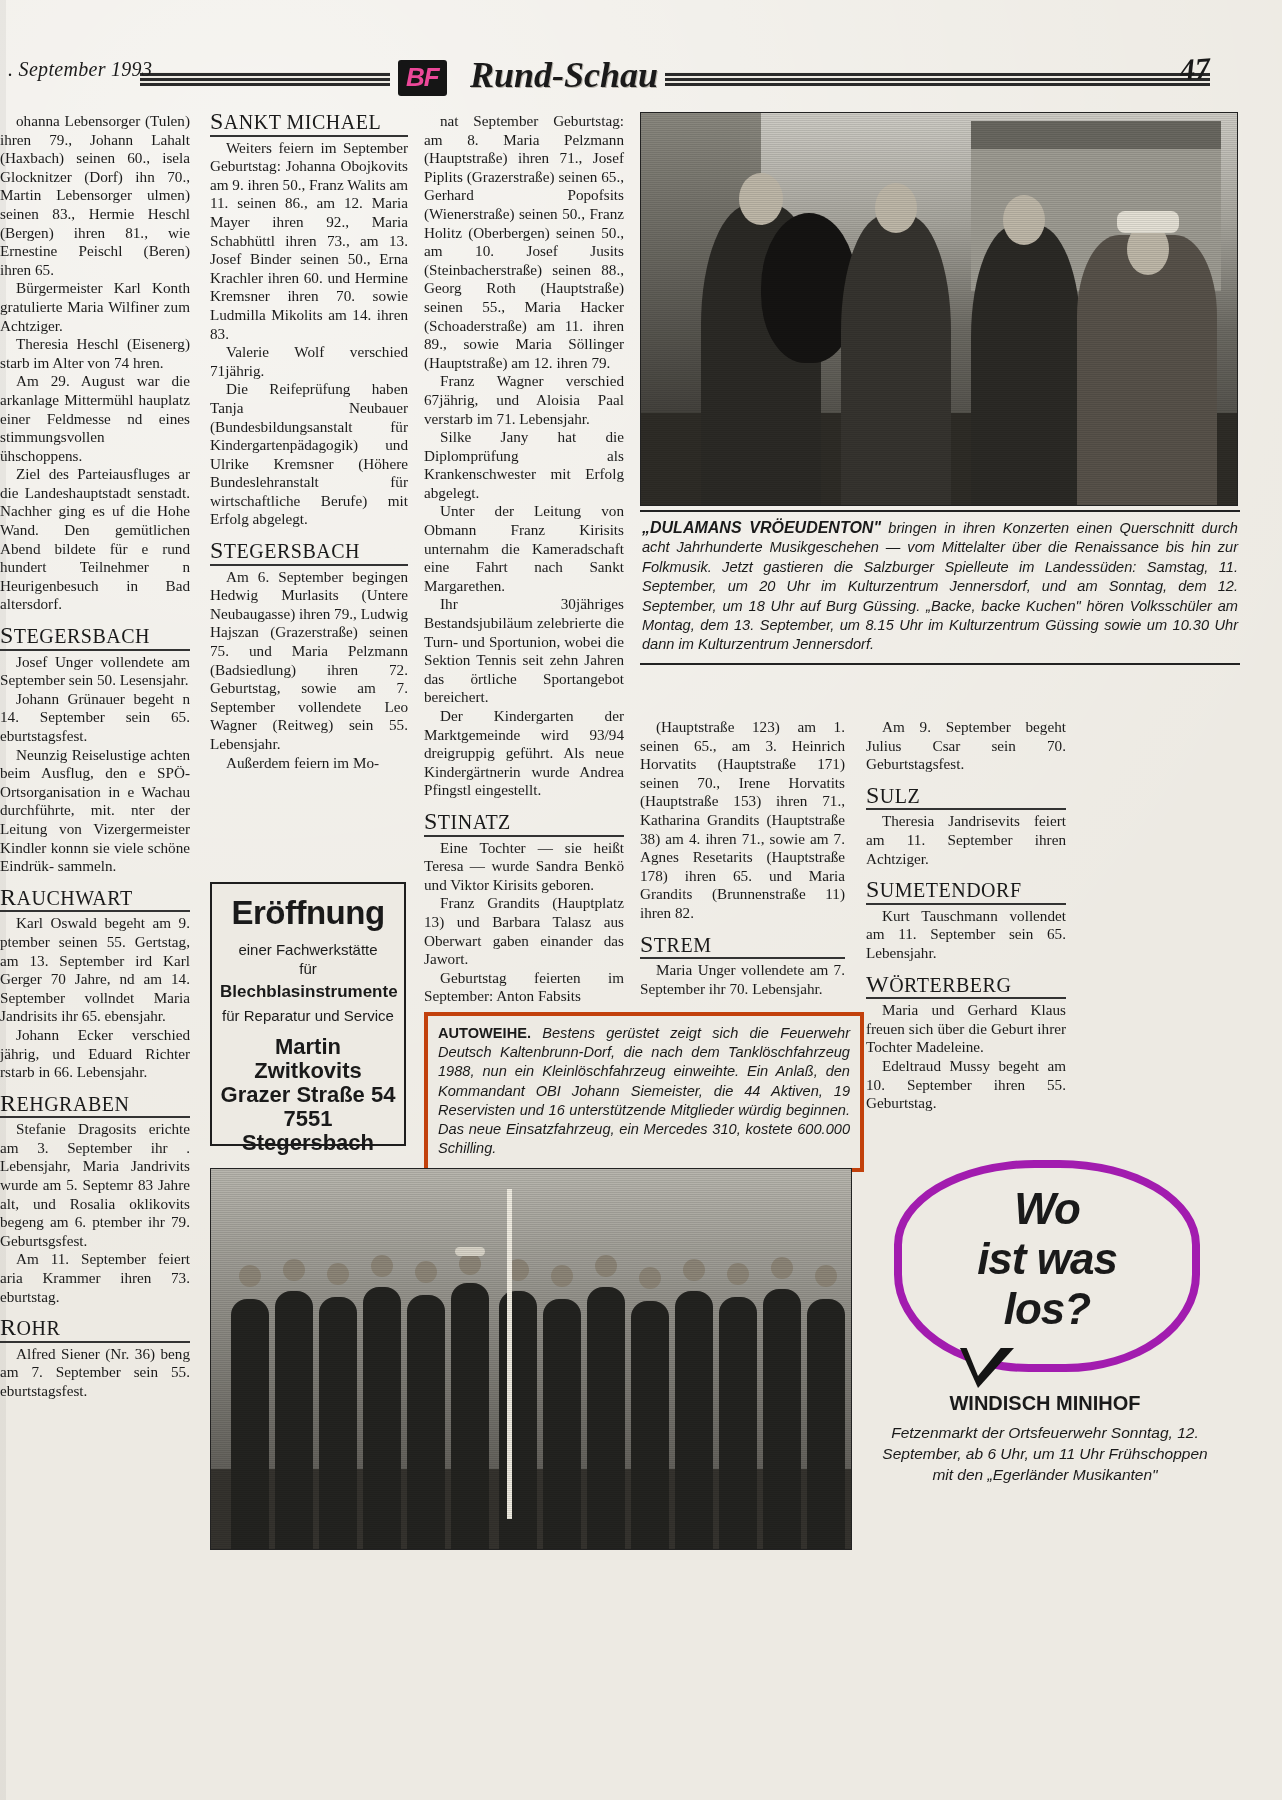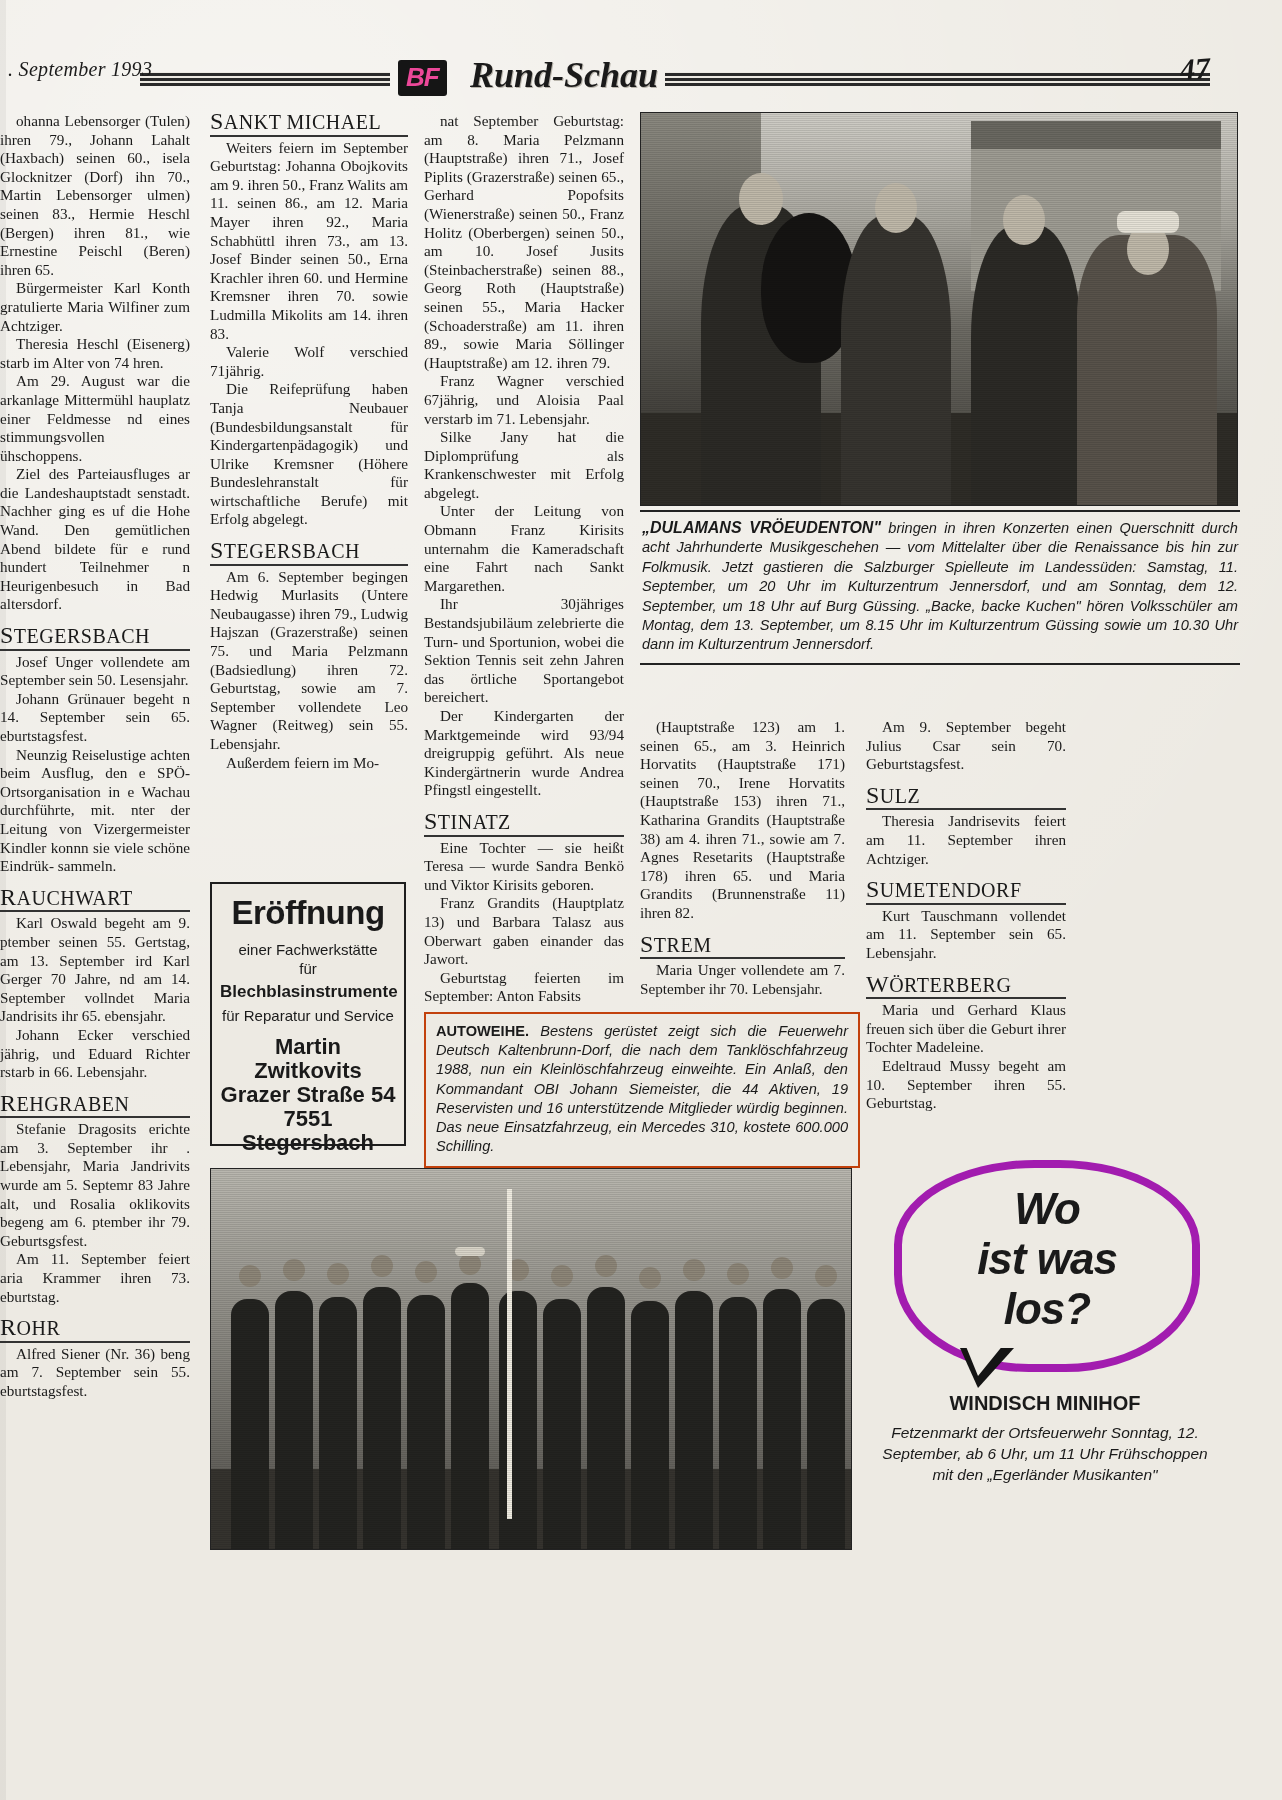--- a/index.html
+++ b/index.html
@@ -125,21 +125,21 @@
     padding:6px 2px 8px 2px;
     font-family:"Liberation Sans", sans-serif;
     font-style:italic;font-size:14.6px;line-height:19.4px;
     text-align:justify;
   }
   .caption-lead{font-weight:bold;font-style:italic;font-size:16px;}
 
   
   .autoweihe{
     position:absolute;left:424px;top:1012px;width:412px;
-    border:2px solid #c2410c;
+    border:4px solid #c2410c;
     padding:8px 10px 10px 10px;
     font-family:"Liberation Sans", sans-serif;
     font-style:italic;font-size:14.6px;line-height:19.2px;
     text-align:justify;
     background:#edeae3;
   }
   .autoweihe .lead{font-weight:bold;font-style:normal;}
 
   
   .ad-eroeffnung{

